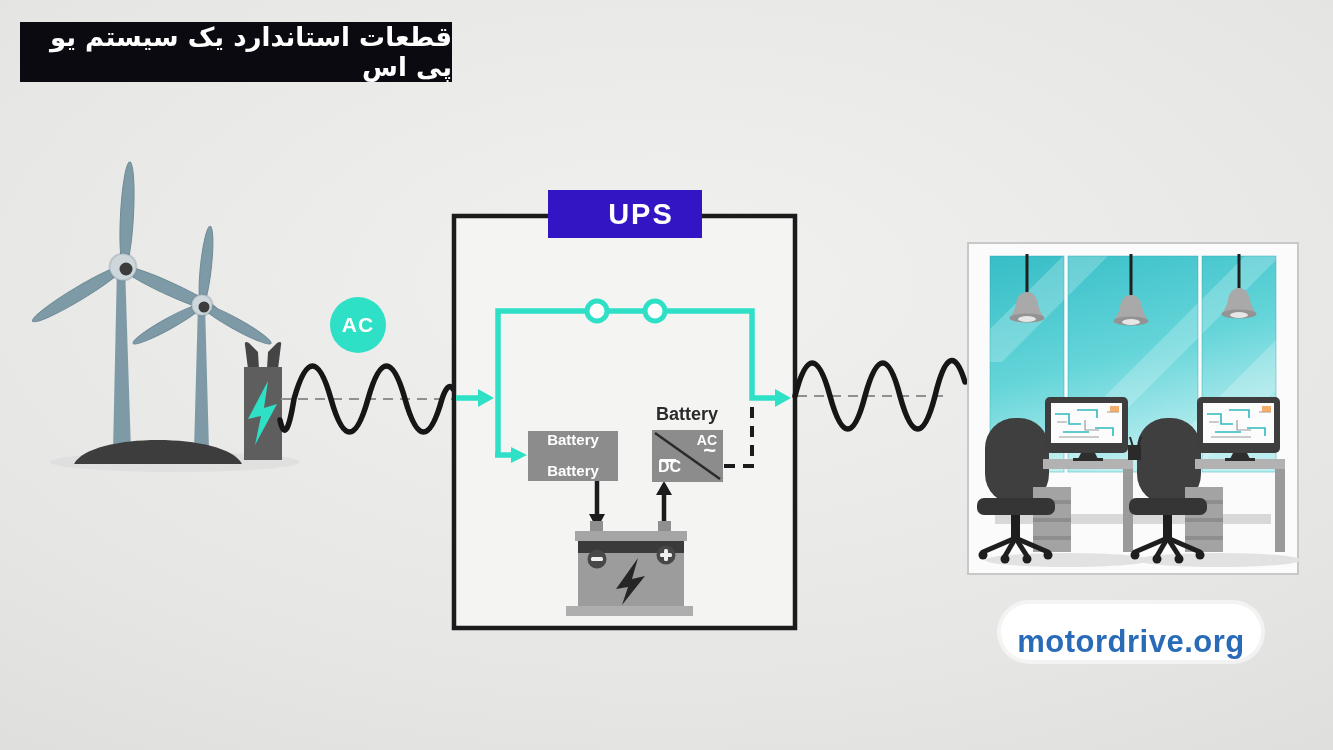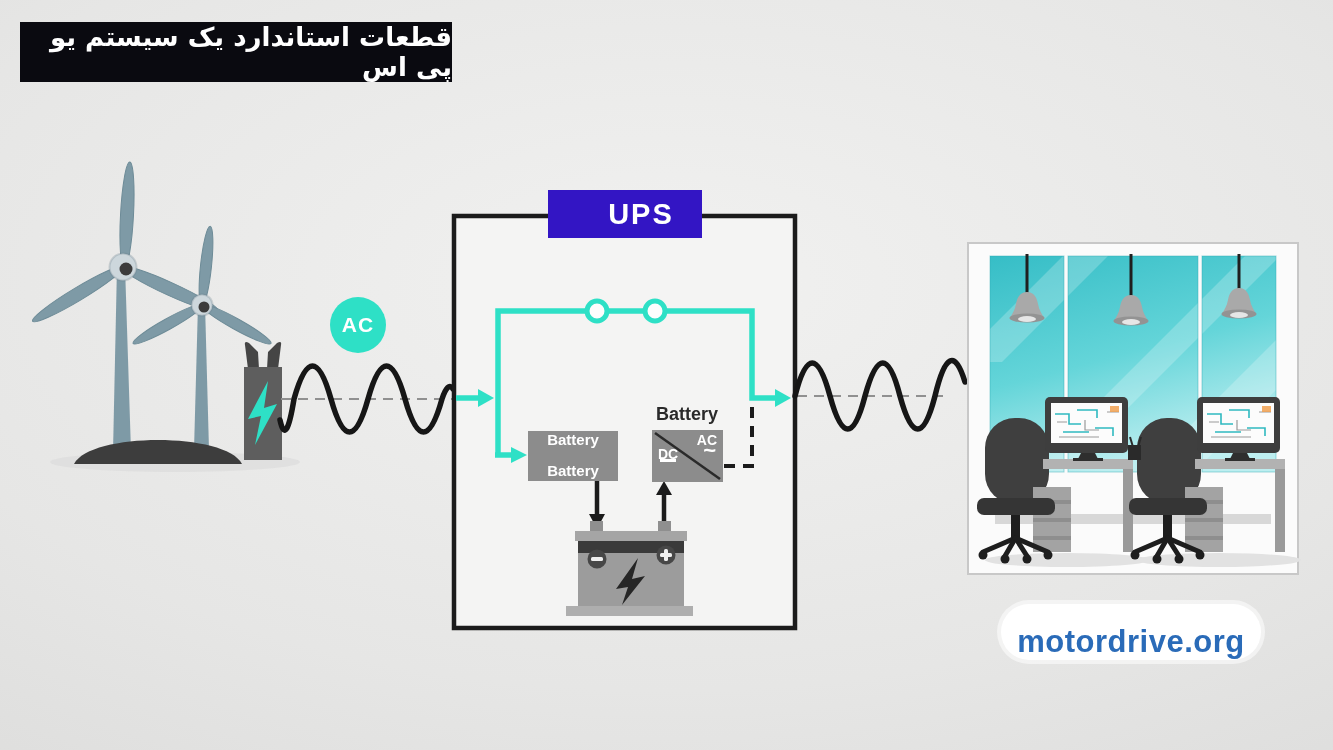--- a/index.html
+++ b/index.html
@@ -37,21 +37,21 @@
     left:637px;top:404px;width:100px;height:22px;text-align:center;
     color:#2a2a2a;font-weight:bold;font-size:18px;
   }
   .inverter-box{
     left:652px;top:430px;width:71px;height:52px;background:#8c8c8c;
   }
   .inverter-box svg{position:absolute;left:0;top:0;}
   .inv-ac{position:absolute;right:6px;top:2px;color:#ffffff;font-weight:bold;font-size:14px;}
   .inv-tilde{position:absolute;right:7px;top:10px;color:#ffffff;font-weight:bold;font-size:22px;line-height:22px;}
   .inv-dcbar{position:absolute;left:8px;top:29px;width:16px;height:3px;background:#ffffff;}
-  .inv-dc{position:absolute;left:6px;bottom:20px;color:#ffffff;font-weight:bold;font-size:14px;}
+  .inv-dc{position:absolute;left:6px;bottom:6px;color:#ffffff;font-weight:bold;font-size:16px;}
   .watermark{
     left:1001px;top:604px;width:260px;height:56px;background:#ffffff;border-radius:28px;
     display:flex;align-items:flex-end;justify-content:center;
     box-shadow:0 0 0 4px rgba(255,255,255,0.55);
   }
   .watermark span{color:#2a6bb8;font-weight:bold;font-size:31px;letter-spacing:0.5px;}
 </style>
 </head>
 <body>
 

